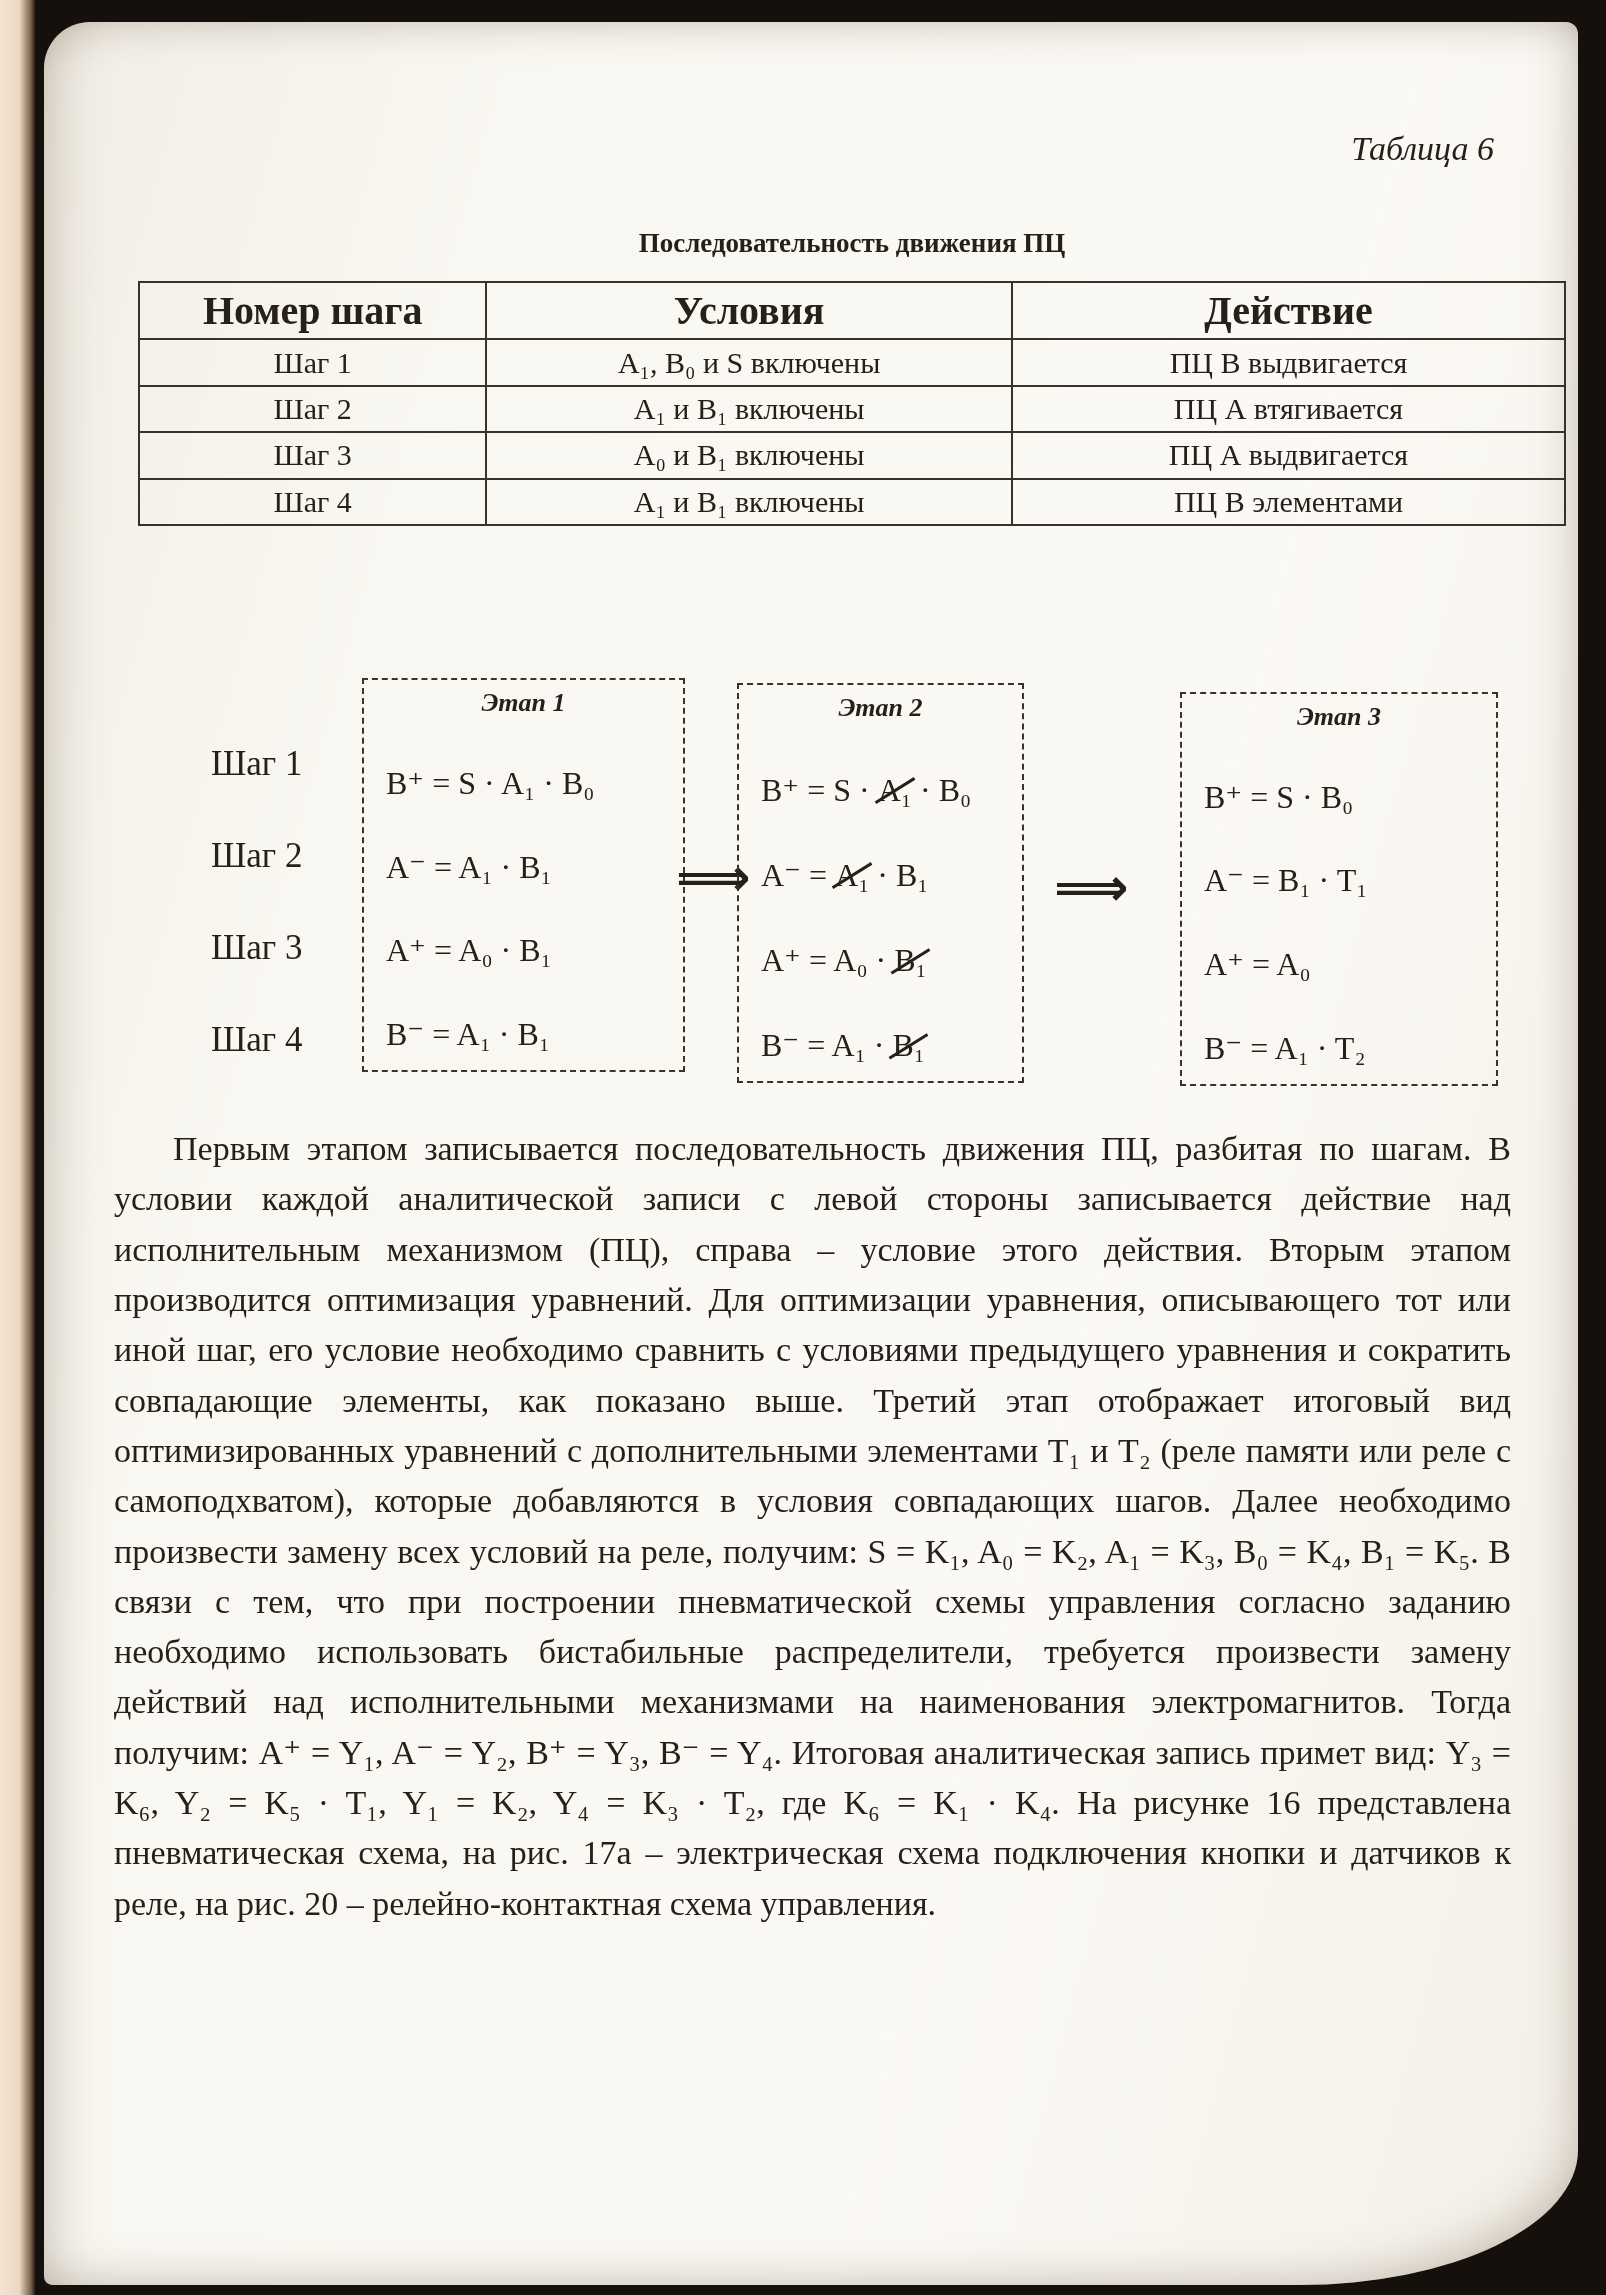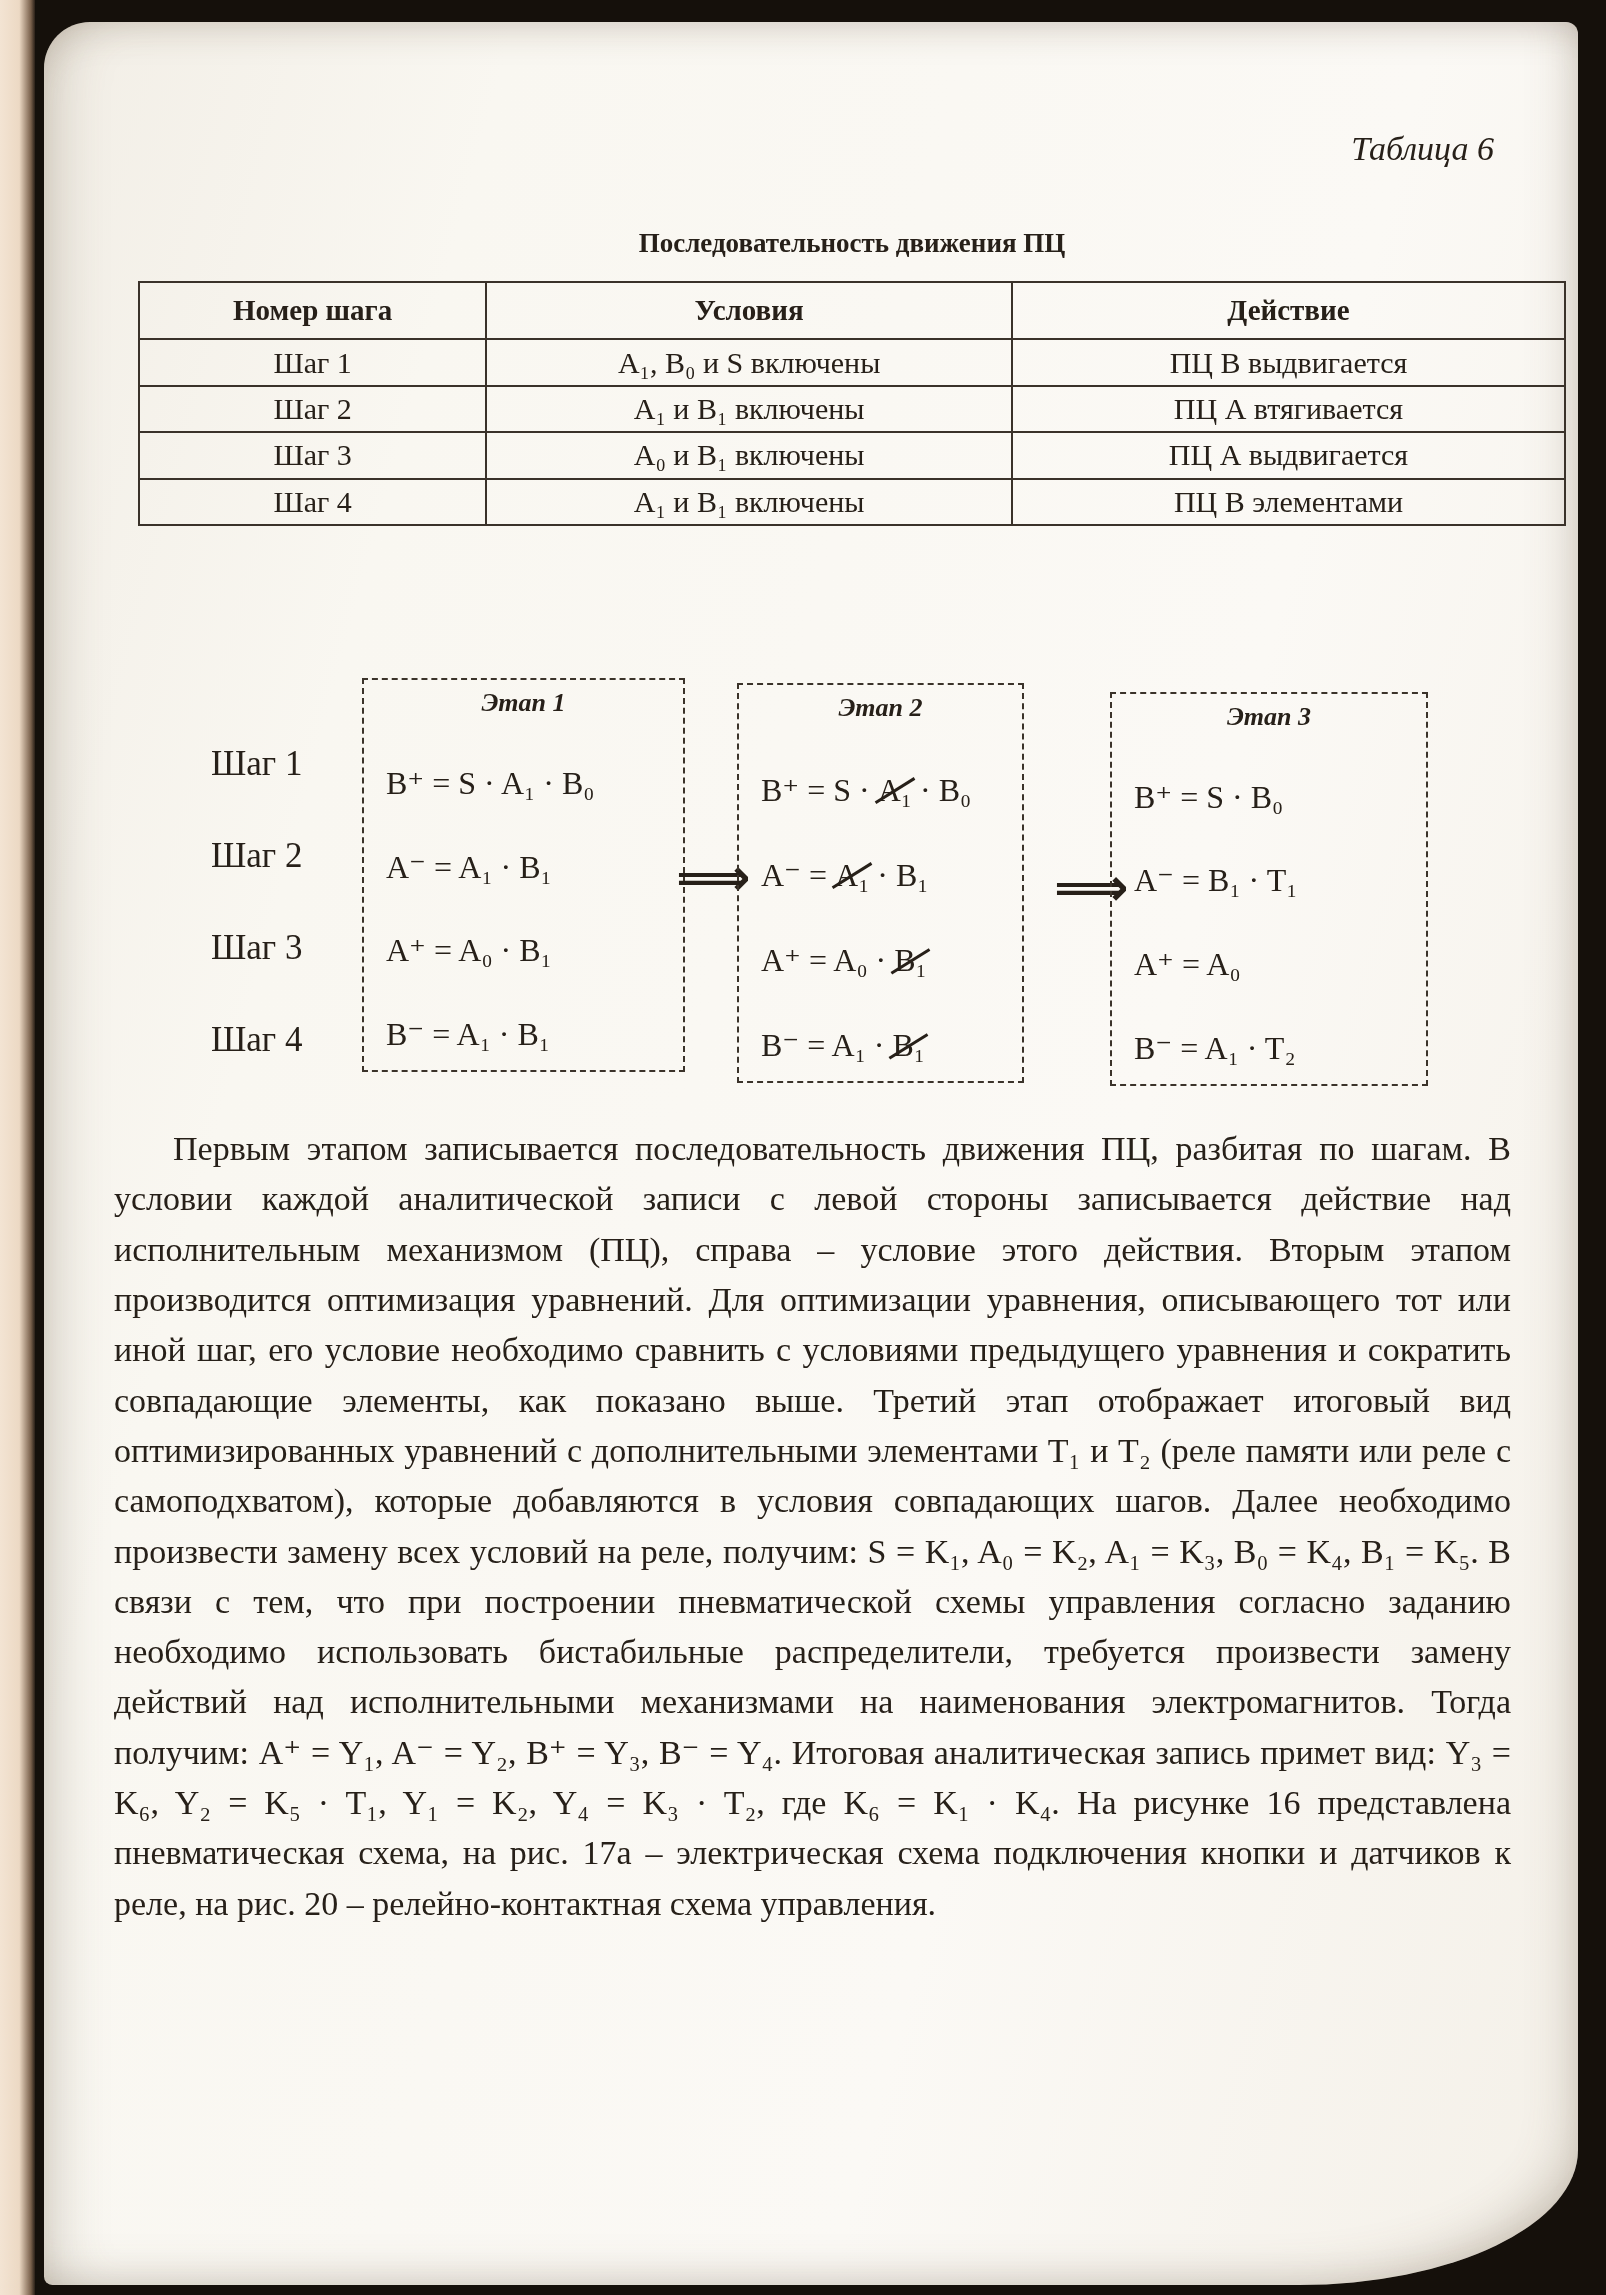--- a/index.html
+++ b/index.html
@@ -41,21 +41,21 @@
 
   table.steps-table {
     position: absolute; top: 259px; left: 94px; width: 1428px;
     border-collapse: collapse; font-size: 30px;
     table-layout: fixed;
   }
   .steps-table th, .steps-table td {
     border: 2.5px solid #3a322a;
     text-align: center; padding: 1.7px 8.4px; line-height: 1.2;
   }
-  .steps-table th { height: 52px; font-size: 29px; margin-top: 27px; }
+  .steps-table th { height: 52px; font-size: 40px; margin-top: 27px; }
   .steps-table td { height: 41px; }
   .col-step { width: 24%; }
   .col-cond { width: 37%; }
   .col-act  { width: 39%; }
 
   .intro {
     position: absolute; top: 529px; left: 66px; right: 66px; margin: 0;
     font-size: 35px; text-indent: 54px;
   }
 
@@ -69,21 +69,21 @@
 
   .stage-box {
     position: absolute;
     border: 2.5px dashed #3b332a;
     box-sizing: border-box;
     display: flex; flex-direction: column; justify-content: space-between;
     padding: 8.4px 22px 17px 22px;
   }
   .stage1 { left: 318px;  top: 5px;  width: 323px; height: 394px; }
   .stage2 { left: 693px;  top: 10px; width: 287px; height: 400px; }
-  .stage3 { left: 1066px; top: 18.6px; width: 318px; height: 394px; gap: 28px; }
+  .stage3 { left: 1136px; top: 18.6px; width: 318px; height: 394px; gap: 28px; }
 
   .stage-title {
     text-align: center; font-weight: bold; font-style: italic;
     font-size: 26px;
   }
   .eq { font-size: 32px; white-space: nowrap; }
 
   .struck { position: relative; display: inline-block; }
   .struck::after {
     content: ""; position: absolute; left: -6px; top: 48%;

